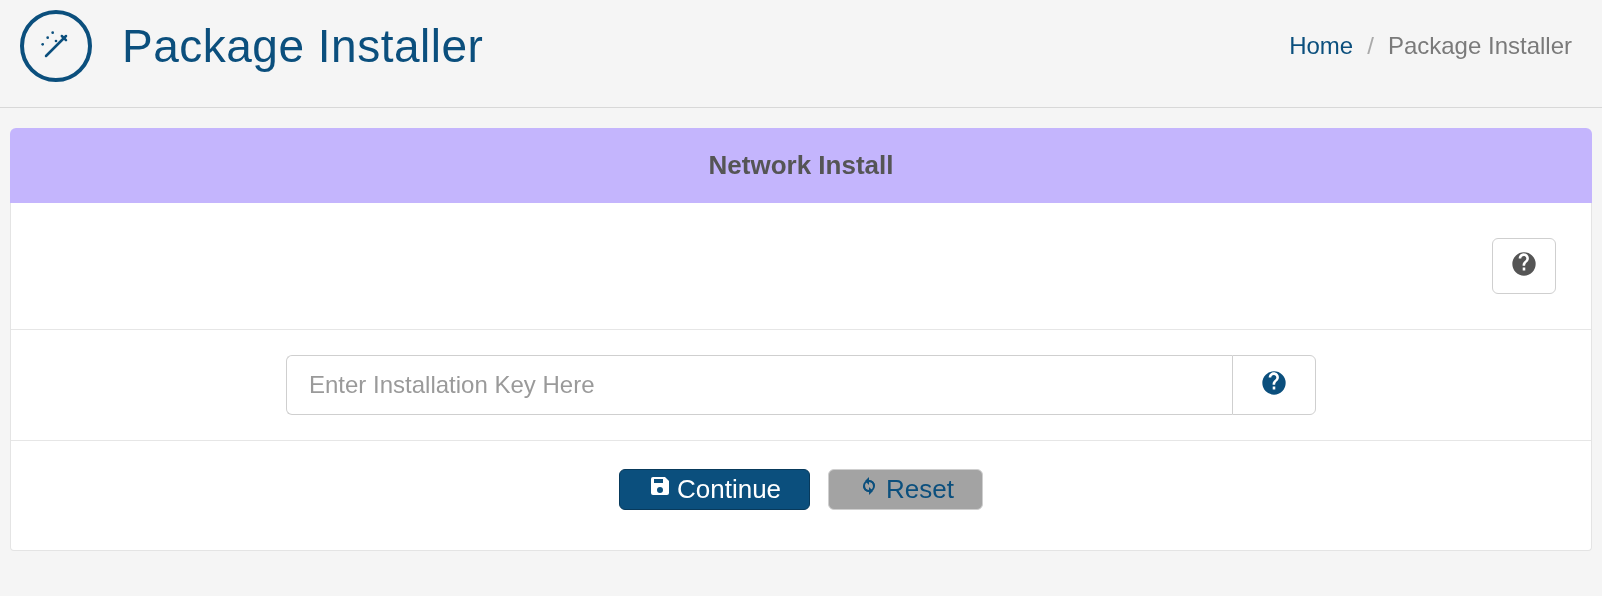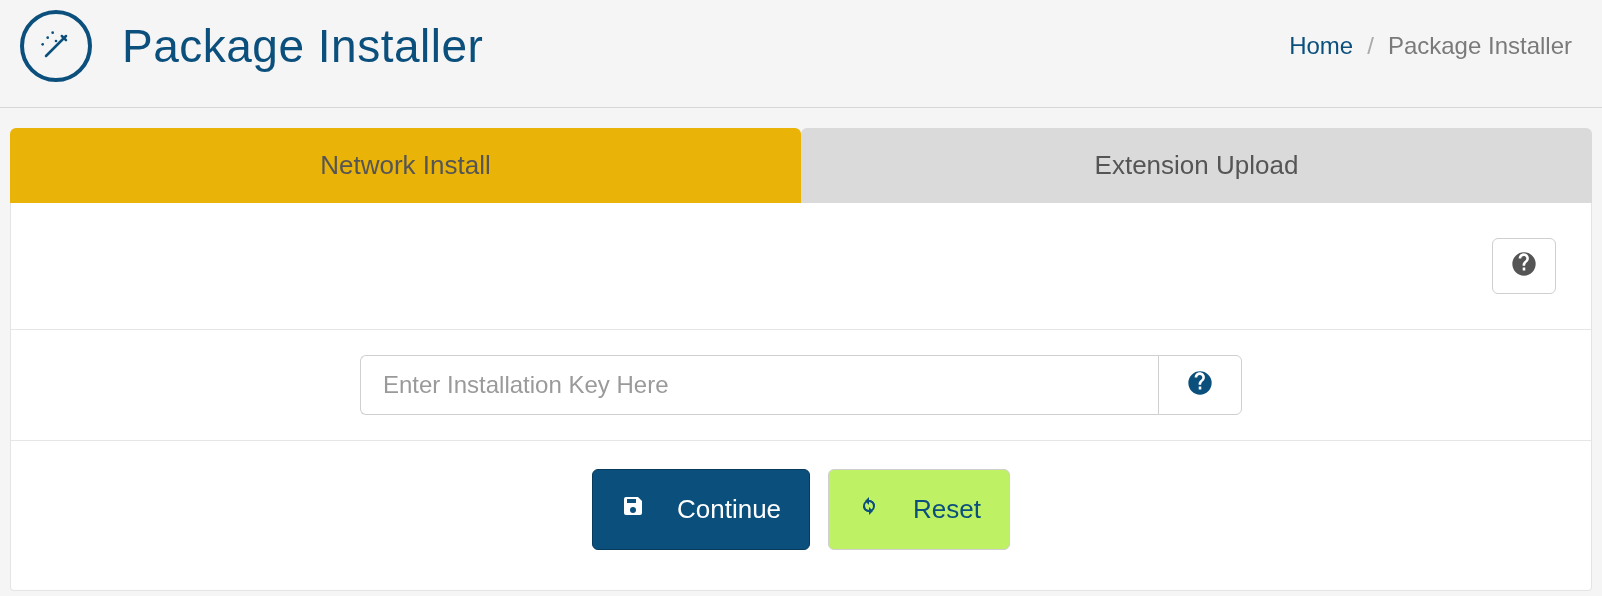--- a/index.html
+++ b/index.html
@@ -65,23 +65,23 @@
     text-align: center;
     padding: 22px 0;
     font-size: 26px;
     color: #555;
     background: #dadada;
     cursor: pointer;
     border-top-left-radius: 6px;
     border-top-right-radius: 6px;
   }
   .tab.active {
-    background: #eab308;
+    background: #c4b5fd;
     color: #555;
-    font-weight: 400;
+    font-weight: 700;
   }
 
   
   .panel {
     background: #ffffff;
     border: 1px solid #e4e4e4;
     border-top: none;
     border-bottom-left-radius: 4px;
     border-bottom-right-radius: 4px;
   }
@@ -106,21 +106,21 @@
   .help-btn svg { width: 28px; height: 28px; fill: #555; }
 
   .key-row {
     display: flex;
     justify-content: center;
     padding: 25px 0;
     border-bottom: 1px solid #e6e6e6;
   }
   .input-group {
     display: flex;
-    width: 882px;
+    width: 1030px;
   }
   .key-input {
     flex: 1;
     height: 60px;
     padding: 0 22px;
     font-size: 24px;
     color: #333;
     border: 1px solid #cfcfcf;
     border-right: none;
     border-radius: 6px 0 0 6px;
@@ -141,35 +141,35 @@
 
   .action-row {
     display: flex;
     justify-content: center;
     gap: 18px;
     padding: 28px 0 40px 0;
   }
   .btn {
     display: inline-flex;
     align-items: center;
-    gap: 32px;
-    padding: 24px 28px;
+    gap: 5px;
+    padding: 4px 28px;
     font-size: 26px;
     border-radius: 6px;
     cursor: pointer;
     border: 1px solid transparent;
   }
   .btn-primary {
     background: #0b4f7d;
     color: #ffffff;
     border-color: #083a5c;
   }
   .btn-primary svg { width: 24px; height: 24px; fill: #ffffff; }
   .btn-secondary {
-    background: #bef264;
+    background: #a3a3a3;
     color: #0b4f7d;
     border-color: #cfcfcf;
   }
   .btn-secondary svg { width: 24px; height: 24px; fill: #0b4f7d; }
 </style>
 </head>
 <body>
 
 <div class="page-header">
   <div class="title-wrap">
@@ -193,21 +193,20 @@
   <div class="breadcrumb">
     <span class="home-link">Home</span>
     <span class="sep">/</span>
     <span>Package Installer</span>
   </div>
 </div>
 
 <div class="tabs-wrap">
   <div class="tab-bar">
     <div class="tab active">Network Install</div>
-    <div class="tab">Extension Upload</div>
   </div>
 
   <div class="panel">
 
     <div class="help-row">
       <div class="help-btn">
         <span>
           <svg viewBox="0 0 24 24">
               <path d="M12 2a10 10 0 100 20 10 10 0 000-20zm1.1 15.5h-2.2V15h2.2v2.5zm2.07-7.75l-.99.99c-.79.8-1.18 1.46-1.18 2.76h-2.2v-.5c0-1.1.45-2.1 1.18-2.83l1.36-1.38c.4-.39.66-.94.66-1.54 0-1.2-.98-2.18-2.18-2.18S9.64 6.05 9.64 7.25H7.44c0-2.42 1.96-4.38 4.38-4.38s4.38 1.96 4.38 4.38c0 .96-.39 1.84-1.03 2.5z"></path>
             </svg>

